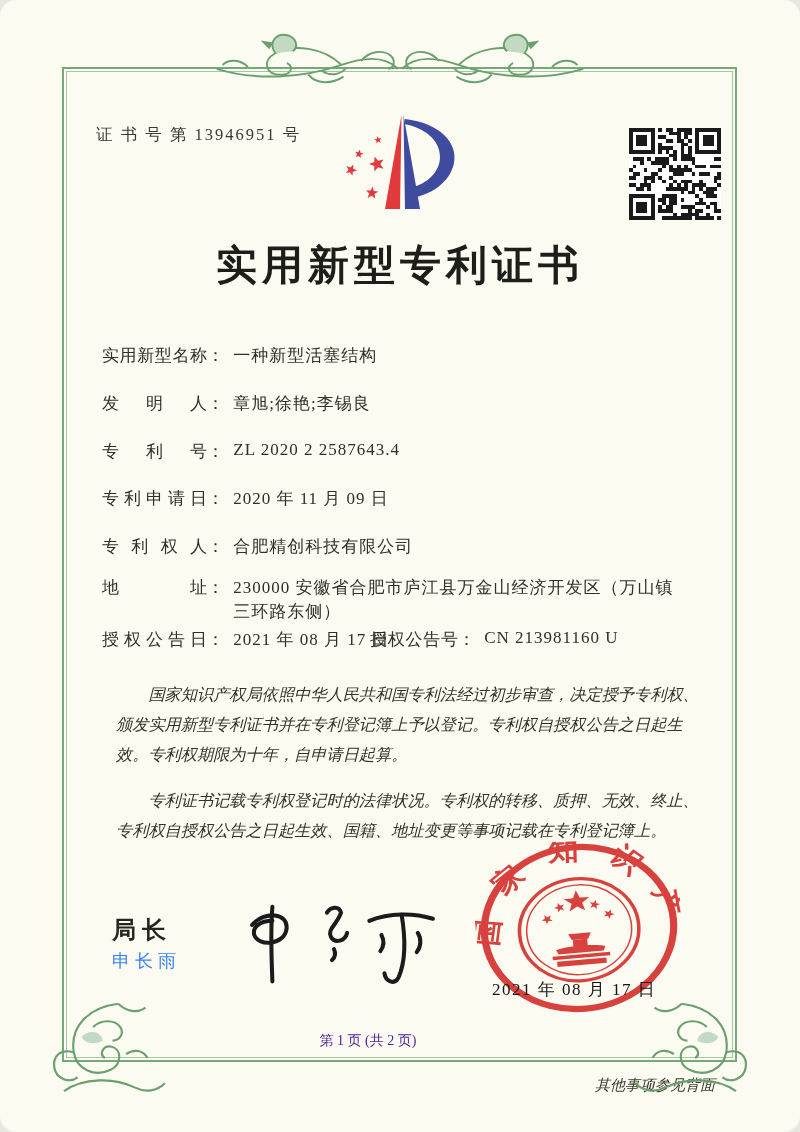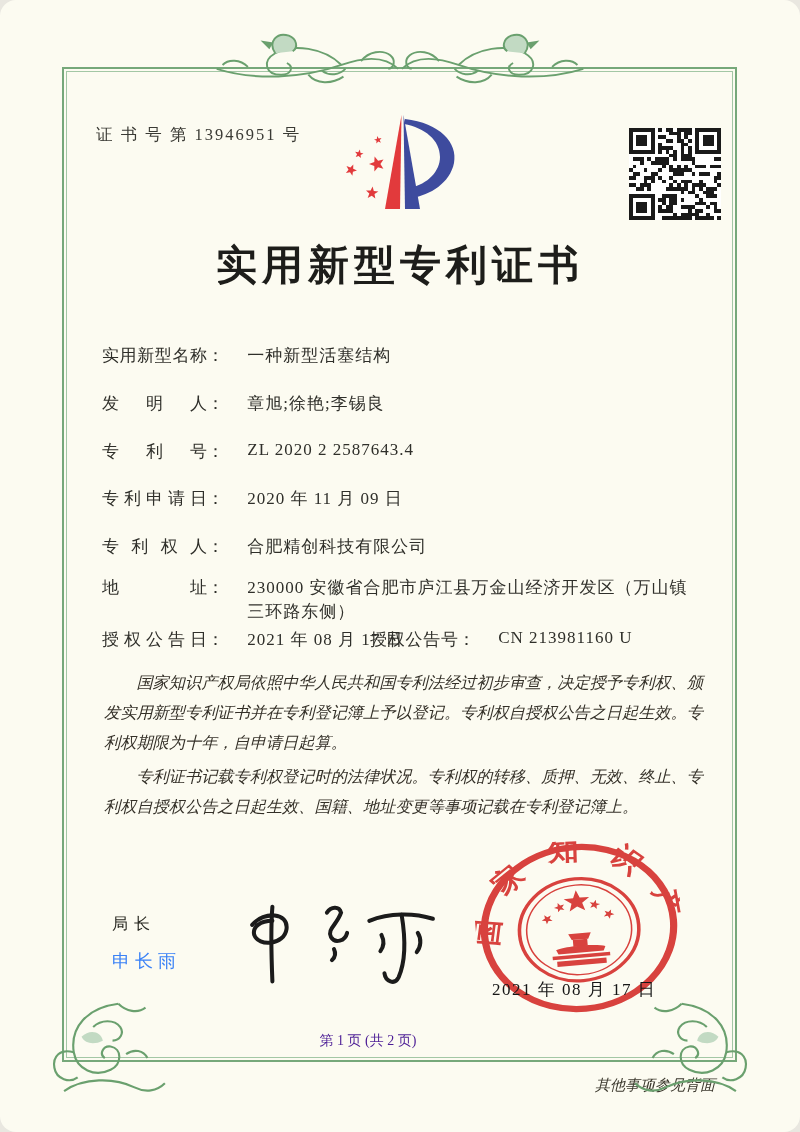--- a/index.html
+++ b/index.html
@@ -25,29 +25,29 @@
   .doc-title{
     position:absolute;left:100px;top:238px;width:600px;text-align:center;
     font-size:41px;font-weight:bold;letter-spacing:5px;color:#1d1d1a;
   }
   .frow{position:absolute;left:102px;font-size:17px;color:#2f2f2a;white-space:nowrap;}
   .flabel{
     display:inline-block;width:105px;text-align:justify;text-align-last:justify;
     vertical-align:top;
   }
   .fcolon{display:inline-block;vertical-align:top;}
-  .fvalue{display:inline-block;vertical-align:top;margin-left:19px;letter-spacing:1px;}
+  .fvalue{display:inline-block;vertical-align:top;margin-left:5px;letter-spacing:1px;}
   .fvalue .vline{display:block;line-height:24px;}
   .fpair2{position:absolute;left:268px;top:0;white-space:nowrap;}
   .paras{
     position:absolute;left:100px;top:664px;width:616px;
     font-size:16.2px;line-height:30px;color:#343028;font-style:italic;
   }
-  .paras p{margin:4px;text-indent:2em;}
-  .sig-title{position:absolute;left:112px;top:914px;font-size:16px;letter-spacing:6px;color:#26261f;}
+  .paras p{margin:16px;text-indent:2em;}
+  .sig-title{position:absolute;left:112px;top:914px;font-size:24px;letter-spacing:6px;color:#26261f;font-weight:bold;}
   .sig-name{position:absolute;left:112px;top:949px;font-size:18px;letter-spacing:5px;color:#3b82f6;}
   .signature{position:absolute;left:230px;top:890px;width:212px;height:102px;}
   .seal{position:absolute;left:476px;top:840px;width:206px;height:176px;transform:rotate(-5deg);opacity:.92;}
   .seal-date{position:absolute;left:492px;top:978px;font-size:17px;letter-spacing:1.5px;color:#161616;}
   .page-info{position:absolute;left:28px;top:1032px;width:680px;text-align:center;font-size:14px;color:#4c1d95;}
   .back-note{position:absolute;left:35px;top:1076px;width:680px;text-align:right;font-size:15px;font-style:italic;color:#3a372c;}
   .flourish-top{position:absolute;left:212px;top:24px;width:376px;height:78px;}
   .corner-bl{position:absolute;left:24px;top:998px;width:148px;height:126px;}
   .corner-br{position:absolute;left:628px;top:998px;width:148px;height:126px;transform:scaleX(-1);}
 </style>

